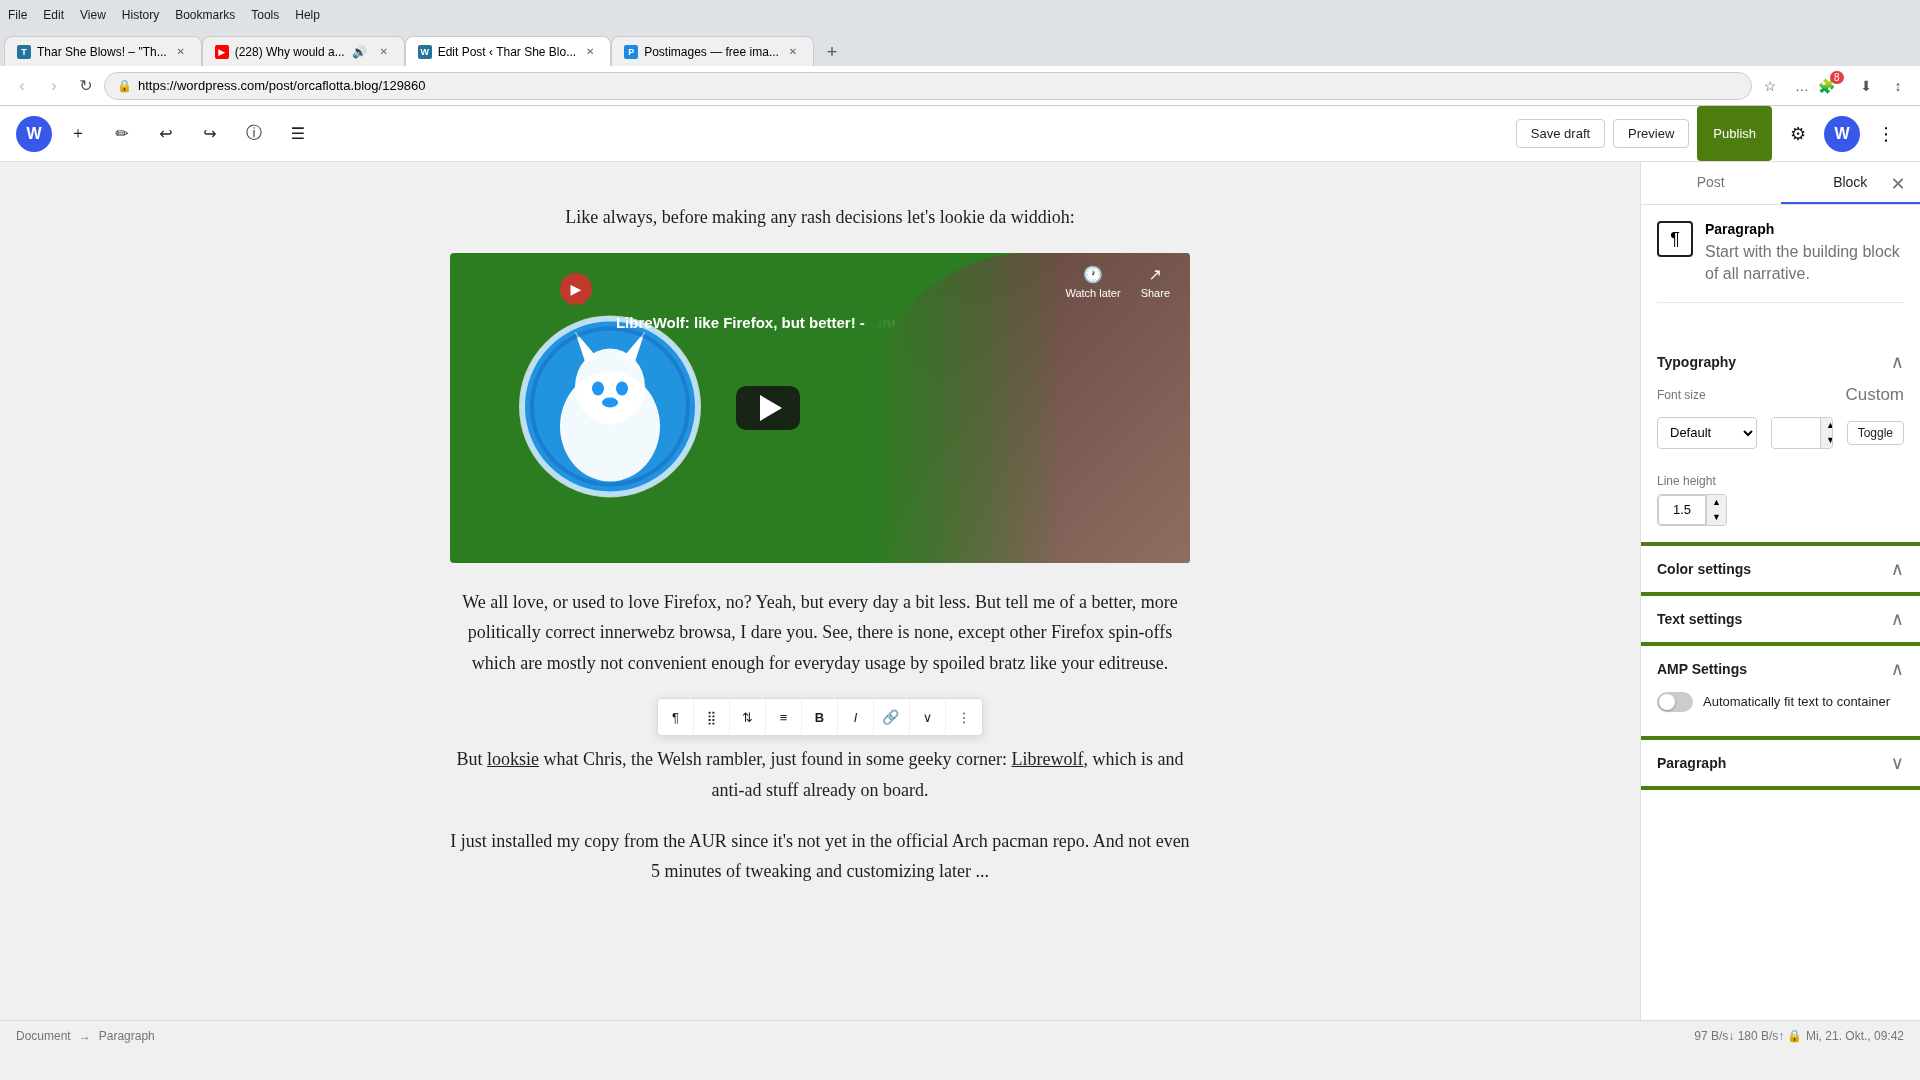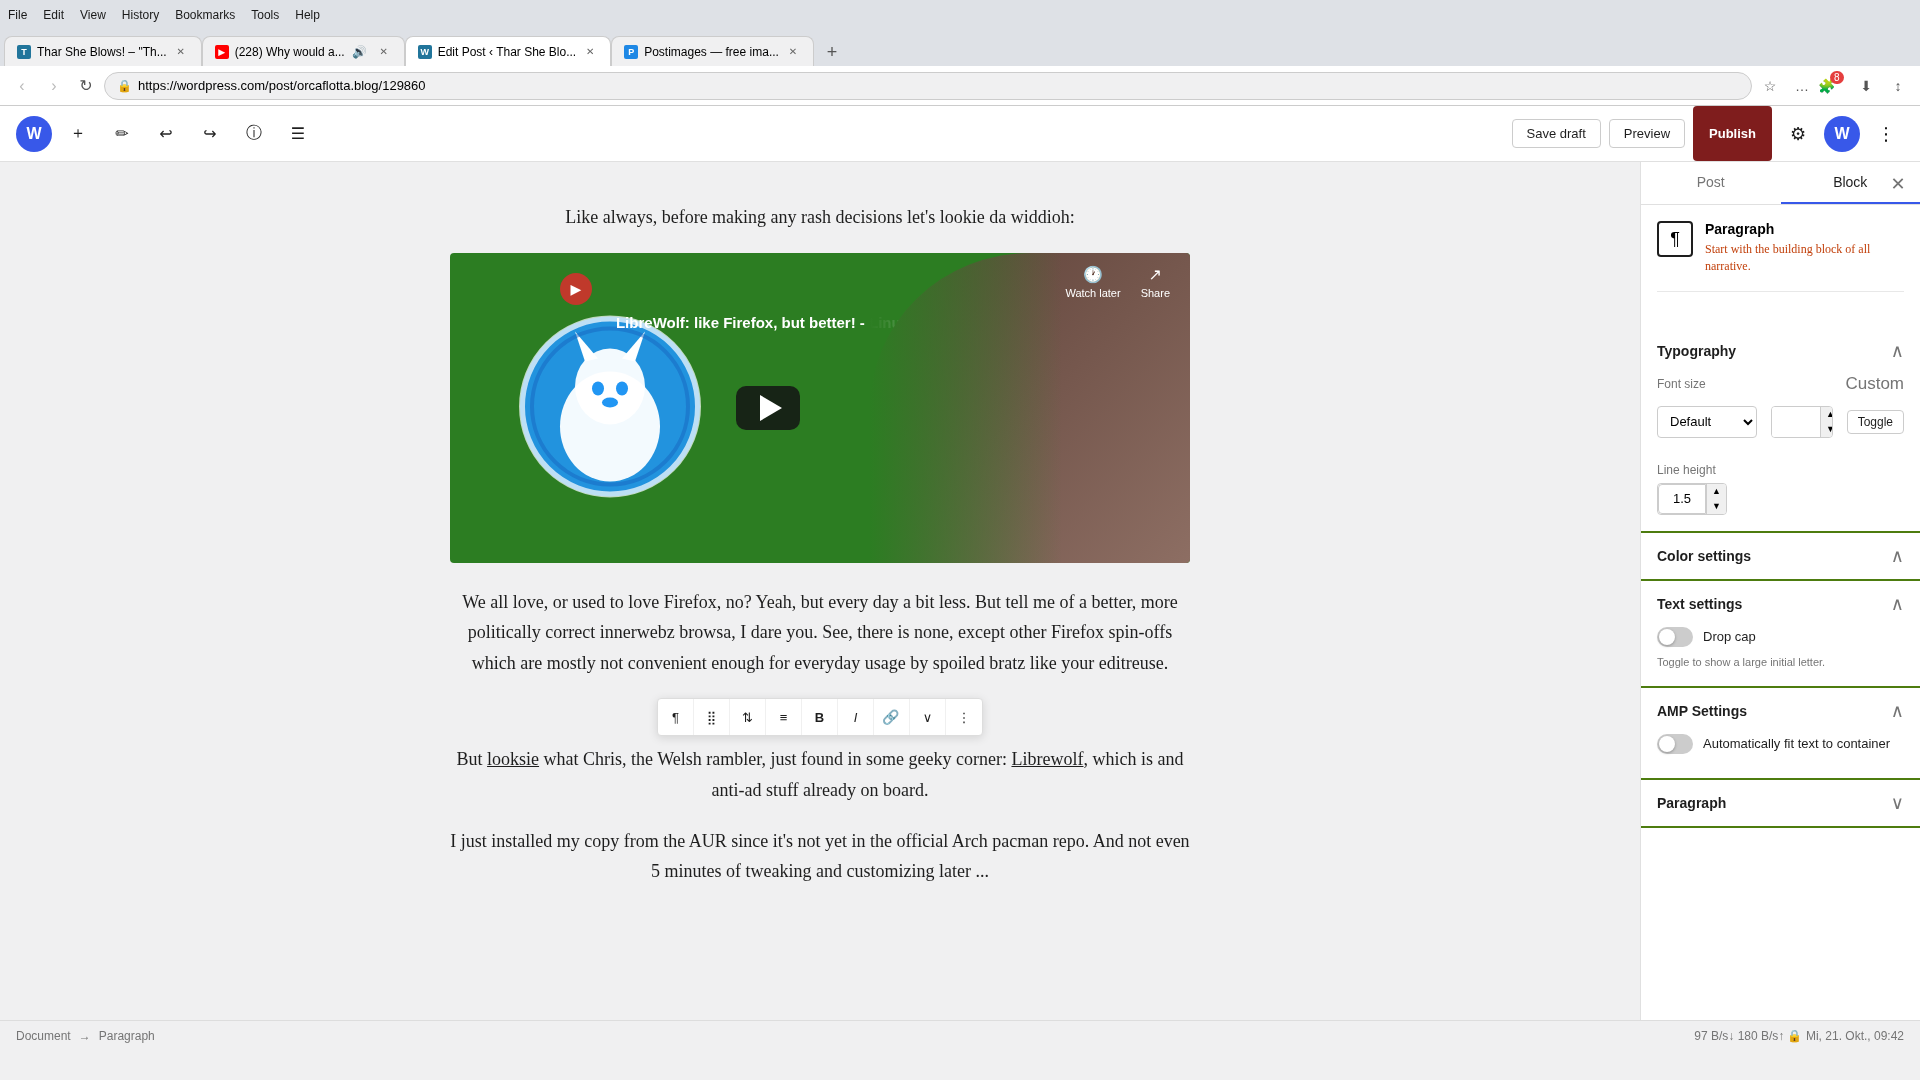--- a/index.html
+++ b/index.html
@@ -34,21 +34,21 @@
     .wp-editor { display: flex; flex-direction: column; height: calc(1080px - 30px - 36px - 40px - 30px); background: #f0f0f1; }
 
     
     .wp-toolbar { background: white; border-bottom: 1px solid #e0e0e0; height: 56px; display: flex; align-items: center; padding: 0 16px; gap: 8px; }
     .wp-logo { width: 36px; height: 36px; background: #3858e9; border-radius: 50%; display: flex; align-items: center; justify-content: center; color: white; font-weight: bold; font-size: 16px; cursor: pointer; }
     .wp-toolbar-btn { width: 36px; height: 36px; display: flex; align-items: center; justify-content: center; border-radius: 4px; cursor: pointer; color: #1e1e1e; font-size: 16px; border: none; background: none; }
     .toolbar-spacer { flex: 1; }
     .toolbar-right { display: flex; align-items: center; gap: 8px; }
     .save-draft-btn { background: none; border: 1px solid #ccc; border-radius: 4px; padding: 6px 14px; font-size: 13px; cursor: pointer; color: #1e1e1e; }
     .preview-btn { background: none; border: 1px solid #ccc; border-radius: 4px; padding: 6px 14px; font-size: 13px; cursor: pointer; color: #1e1e1e; }
-    .publish-btn { background: #7f1d1d; color: white; border: none; border-radius: 4px; padding: 20px 16px; font-size: 13px; font-weight: 700; cursor: pointer; }
+    .publish-btn { background: #4d7c0f; color: white; border: none; border-radius: 4px; padding: 20px 16px; font-size: 13px; font-weight: 400; cursor: pointer; }
     .settings-btn { width: 36px; height: 36px; display: flex; align-items: center; justify-content: center; border-radius: 4px; cursor: pointer; color: #1e1e1e; font-size: 18px; }
     .wp-icon-avatar { width: 36px; height: 36px; background: #3858e9; border-radius: 50%; display: flex; align-items: center; justify-content: center; color: white; font-weight: bold; cursor: pointer; font-size: 16px; }
     .more-btn { width: 36px; height: 36px; display: flex; align-items: center; justify-content: center; cursor: pointer; font-size: 18px; }
 
     
     .editor-main { display: flex; flex: 1; overflow: hidden; }
 
     
     .editor-content { flex: 1; overflow-y: auto; background: #f0f0f1; padding: 40px 0; display: flex; flex-direction: column; align-items: center; text-align: center; }
     .editor-inner { width: 740px; max-width: 100%; }
@@ -61,24 +61,24 @@
     .sidebar-tabs { display: flex; border-bottom: 1px solid #e0e0e0; position: relative; }
     .sidebar-tab { flex: 1; padding: 12px 0; text-align: center; font-size: 14px; cursor: pointer; color: #757575; border-bottom: 2px solid transparent; }
     .sidebar-tab.active { color: #1e1e1e; border-bottom: 2px solid #3858e9; }
     .sidebar-close { position: absolute; right: 8px; top: 8px; width: 28px; height: 28px; display: flex; align-items: center; justify-content: center; cursor: pointer; color: #757575; font-size: 18px; border-radius: 4px; }
 
     
     .block-panel { padding: 16px; }
     .block-type { display: flex; align-items: flex-start; gap: 12px; margin-bottom: 20px; padding-bottom: 16px; border-bottom: 1px solid #e8e8e8; }
     .block-type-icon { width: 36px; height: 36px; border: 2px solid #1e1e1e; border-radius: 4px; display: flex; align-items: center; justify-content: center; font-size: 18px; flex-shrink: 0; }
     .block-type-info h4 { font-size: 14px; font-weight: 600; margin-bottom: 4px; }
-    .block-type-info p { font-size: 12px; color: #c2410c; line-height: 1.4; font-family: Liberation Serif, serif; }
-
-    
-    .sidebar-section { border-bottom: 2px solid #4d7c0f; }
+    .block-type-info p { font-size: 16px; color: #737373; line-height: 1.4; }
+
+    
+    .sidebar-section { border-bottom: 4px solid #4d7c0f; }
     .sidebar-section-header { display: flex; align-items: center; justify-content: space-between; padding: 12px 16px; cursor: pointer; }
     .sidebar-section-title { font-size: 14px; font-weight: 600; color: #1e1e1e; }
     .sidebar-section-toggle { color: #757575; font-size: 18px; }
     .sidebar-section-content { padding: 0 16px 16px; }
 
     
     .font-size-row { display: flex; align-items: center; justify-content: space-between; margin-bottom: 12px; }
     .font-size-label { font-size: 12px; color: #757575; }
     .font-size-custom { font-size: 17px; color: #757575; }
     .font-size-controls { display: flex; align-items: center; gap: 8px; }
@@ -381,29 +381,20 @@
           <span class="sidebar-section-title">Color settings</span>
           <span class="sidebar-section-toggle">∧</span>
         </div>
       </div>
 
       <div class="sidebar-section">
         <div class="sidebar-section-header">
           <span class="sidebar-section-title">Text settings</span>
           <span class="sidebar-section-toggle">∧</span>
         </div>
-        <div class="sidebar-section-content">
-          <div class="toggle-row">
-            <div class="toggle-switch off">
-              <div class="toggle-knob"></div>
-            </div>
-            <span class="toggle-label">Drop cap</span>
-          </div>
-          <div class="toggle-help">Toggle to show a large initial letter.</div>
-        </div>
       </div>
 
       <div class="sidebar-section">
         <div class="sidebar-section-header">
           <span class="sidebar-section-title">AMP Settings</span>
           <span class="sidebar-section-toggle">∧</span>
         </div>
         <div class="sidebar-section-content">
           <div class="toggle-row">
             <div class="toggle-switch off amp-toggle">

